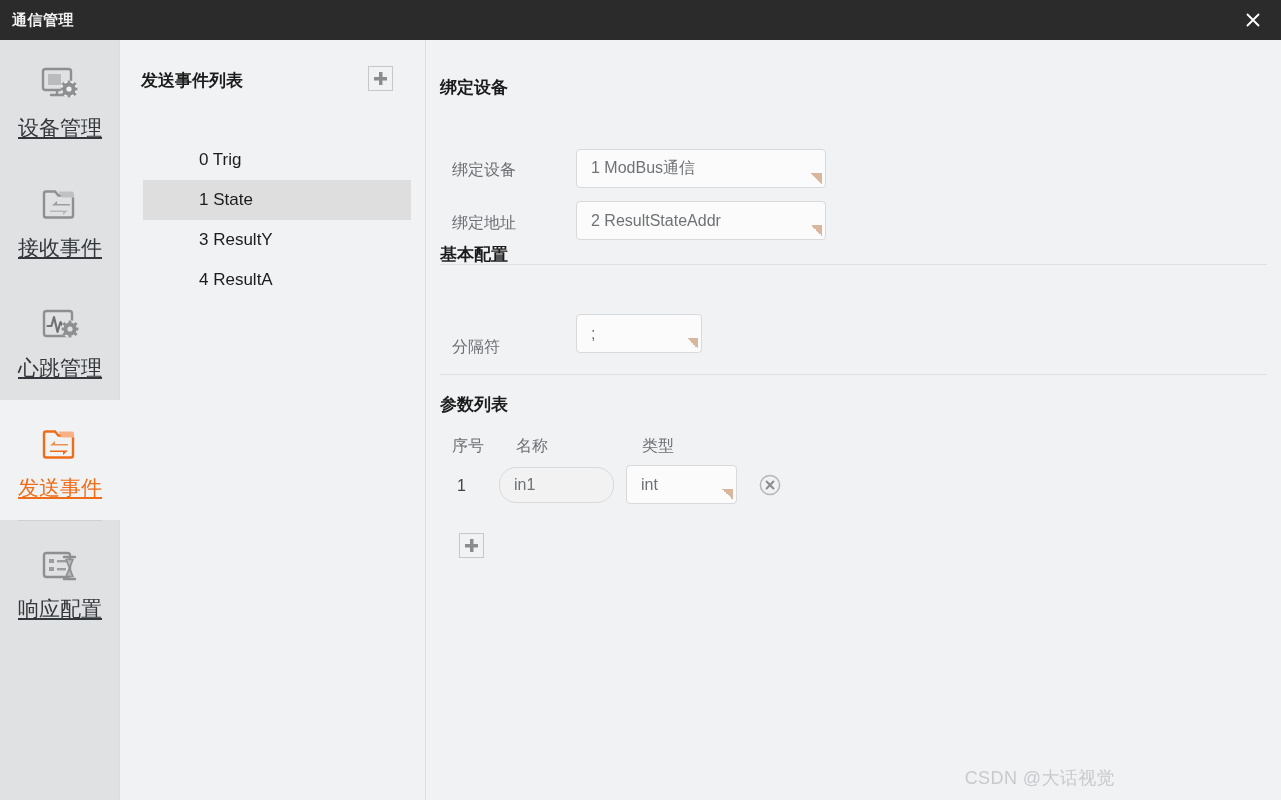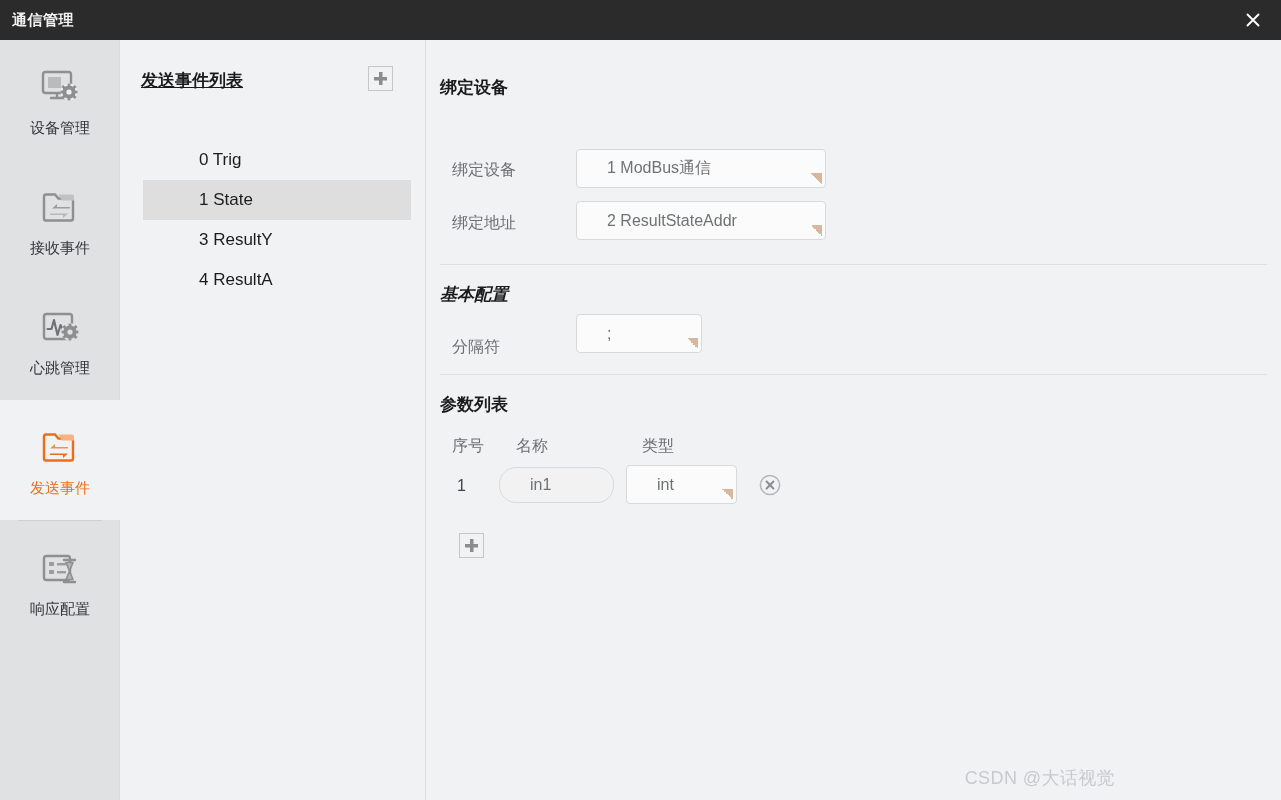--- a/index.html
+++ b/index.html
@@ -36,38 +36,38 @@
   }
   .side-item {
     position: relative; width: 120px; height: 120px;
     display: flex; flex-direction: column;
     align-items: center; justify-content: center;
     cursor: pointer;
     color: #33373b;
   }
   .side-item.active { background: #f1f2f4; }
   .side-item .ico { width: 46px; height: 44px; display: block; margin-bottom: 10px; }
-  .side-item .lbl { font-size: 15px; line-height: 1; }
+  .side-item .lbl { font-size: 21px; line-height: 1; text-decoration: underline; }
   .side-item.active .lbl { color: #ef6c18; }
   .side-sep {
     width: 84px; height: 1px; background: #cfd0d1; margin: 0 auto;
   }
 
   
   .listpanel {
     position: absolute; left: 121px; top: 40px; width: 305px; height: 760px;
     background: #f1f2f4;
     border-right: 1px solid #dcdddf;
   }
   .list-header {
     position: absolute; left: 20px; top: 26px; width: 265px; height: 30px;
   }
   .list-header .lh-title {
     position: absolute; left: 0; top: 3px;
-    font-size: 17px; font-weight: bold; color: #1b1b1b; text-decoration: underline;
+    font-size: 17px; font-weight: bold; color: #1b1b1b;
   }
   .plus-btn {
     width: 25px; height: 25px;
     border: 1px solid #c6c7c9; background: #f1f2f4;
     display: flex; align-items: center; justify-content: center;
     cursor: pointer;
   }
   .plus-btn::before {
     content: ""; display: block; width: 13px; height: 13px;
     background:
@@ -102,21 +102,21 @@
 
   
   .ctl {
     position: absolute;
     background: #fbfbfb;
     border: 1px solid #d8d9db;
     border-radius: 4px;
     font-size: 16px;
     color: #6f7275;
     display: flex; align-items: center;
-    padding-left: 30px;
+    padding-left: 14px;
     cursor: pointer;
     overflow: hidden;
   }
   .ctl.readonlyfield { background: #f2f2f2; cursor: text; }
   .grip {
     position: absolute; right: 3px; bottom: 3px;
     width: 11px; height: 11px;
     background: linear-gradient(to bottom left, #d9b79c 0 50%, transparent 50% 100%);
   }
 
@@ -258,21 +258,21 @@
     </div>
 
     <div class="field-label" style="left:26px; top:173px;">绑定地址</div>
     <div class="ctl" style="left:150px; top:161px; width:250px; height:39px;">
       <span>2 ResultStateAddr</span>
       <span class="grip"></span>
     </div>
 
     <div class="hr" style="left:14px; top:224px; width:827px;"></div>
 
-    <div class="section-title" style="left:14px; top:203px; margin-top:40px;font-style:italic;">基本配置</div>
+    <div class="section-title" style="left:14px; top:203px; ">基本配置</div>
 
     <div class="field-label" style="left:26px; top:285px;margin-top:12px;">分隔符</div>
     <div class="ctl" style="left:150px; top:274px; width:126px; height:39px;">
       <span>;</span>
       <span class="grip"></span>
     </div>
 
     <div class="hr" style="left:14px; top:334px; width:827px;"></div>
 
     <div class="section-title" style="left:14px; top:353px;">参数列表</div>

